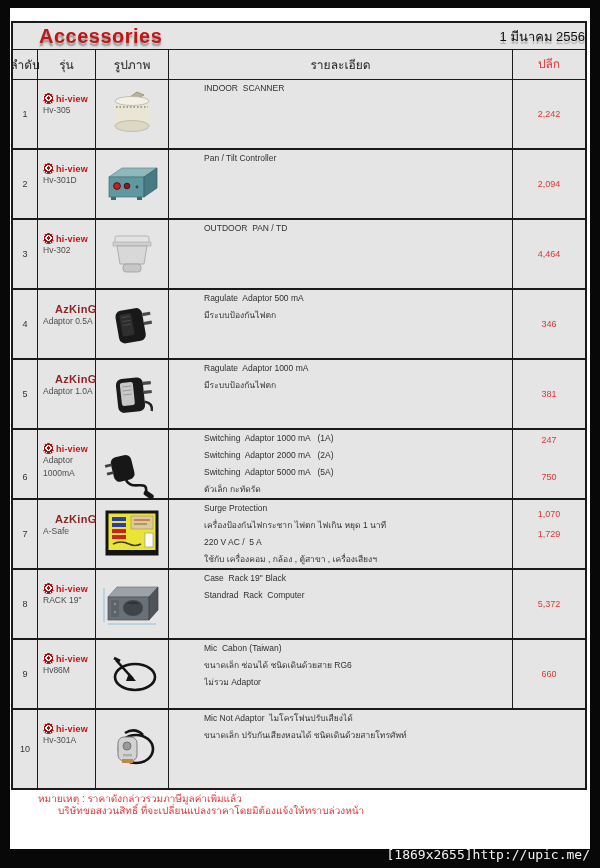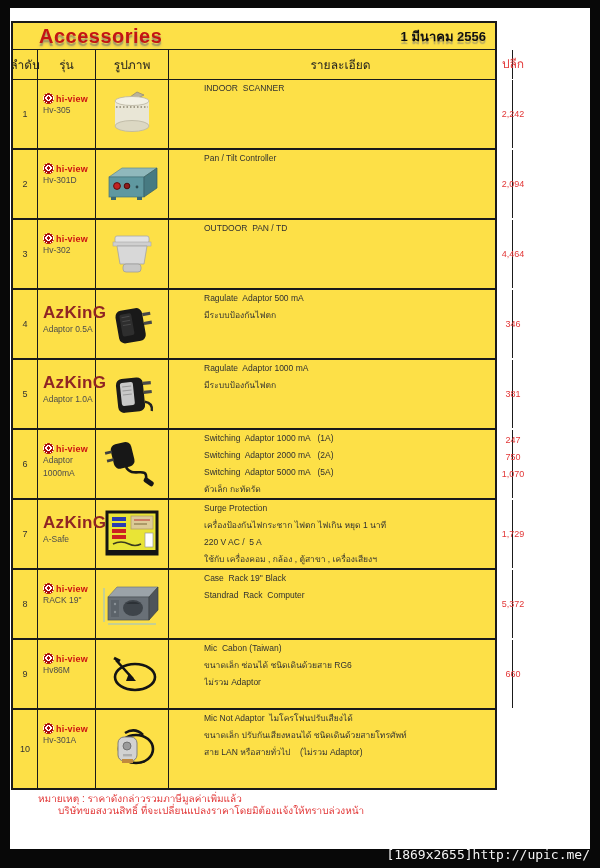--- a/index.html
+++ b/index.html
@@ -1,51 +1,51 @@
 <!DOCTYPE html>
 <html><head>
 <meta charset="utf-8">
 <style>
   * { margin:0; padding:0; box-sizing:border-box; }
   html,body { width:600px; height:868px; background:#080808; overflow:hidden;
     font-family:"Liberation Sans","DejaVu Sans",sans-serif; }
   .page { position:absolute; left:10px; top:8px; width:580px; height:841px; background:#ffffff; }
-  .sheet { position:absolute; left:1px; top:13px; width:486px; border:2px solid #1a1a1a; background:#fde047; }
+  .sheet { position:absolute; left:1px; top:13px; width:576px; border:2px solid #1a1a1a; background:#e5e5e5; }
 
   .title-row { height:27px; display:flex; justify-content:space-between; align-items:center;
     border-bottom:1.5px solid #1a1a1a; }
   .doc-title { padding-left:26px; font-size:20px; font-weight:bold; color:#c41414; letter-spacing:.5px;
     text-shadow:0 3px 1px rgba(110,110,110,.5), 0 4px 3px rgba(140,140,140,.35); }
-  .doc-date { padding-right:9px; font-size:13px; font-weight:bold; color:#101010;
+  .doc-date { font-size:13px; font-weight:normal; color:#101010;
     text-shadow:0 3px 1px rgba(120,120,120,.5); }
 
   .grid-row { display:grid; grid-template-columns:25px 58px 73px 344px 1fr;
     border-bottom:2px solid #1a1a1a; }
   .grid-row:last-of-type { border-bottom:0; }
   .hdr { height:30px; border-bottom:1.5px solid #1a1a1a; }
   .c { border-right:1.2px solid #1a1a1a; display:flex; min-width:0; }
   .c:last-child { border-right:0; }
 
   .hc { align-items:center; justify-content:center; font-size:12px; color:#1d1d1d; }
   .hc-price { color:#e23636; align-items:flex-start; padding-top:4px; }
 
   .c-no { align-items:center; justify-content:center; font-size:9px; color:#333; }
   .c-brand { flex-direction:column; justify-content:flex-start; padding:13px 2px 9px 5px; }
   .brand { display:flex; align-items:center; gap:2px; }
   .hv-label { color:#cc1212; font-weight:bold; font-size:9px; letter-spacing:.2px; }
   .hv-eye { width:11px; height:11px; border-radius:50%; flex:0 0 auto;
     background:radial-gradient(circle at 50% 46%, #a80d0d 0 1.7px, #ffffff 1.7px 3.1px, #a80d0d 3.1px 4.7px, #ffffff 4.7px 5.3px, #b31111 5.3px); }
-  .az-label { color:#8f2424; font-weight:bold; font-size:17px; letter-spacing:.3px; }
+  .az-label { color:#8f2424; font-weight:bold; font-size:11px; letter-spacing:.3px;margin-left:12px; }
   .model { font-size:8.5px; color:#4c4c4c; line-height:13px; }
   .c-img { align-items:center; justify-content:center; }
   .c-desc { flex-direction:column; justify-content:flex-start; padding-left:7px; padding-right:18px;margin-left:28px; }
   .dline { font-size:8.5px; color:#303030; line-height:17px; white-space:pre; overflow:hidden; }
   .c-price { flex-direction:column; justify-content:center; align-items:center;
     color:#e23636; font-size:9px; line-height:17px; }
-  .c-price.top { justify-content:flex-start; padding-top:2px; }
+  .c-price.top { justify-content:flex-start; padding-top:2px;gap:20px; }
 
   .notes { position:absolute; left:28px; top:785px; color:#e23636; font-size:10px; line-height:12px; }
   .notes .n2 { padding-left:20px; }
 
   .watermark { position:absolute; right:10px; top:847px; color:#f4f4f4;
     font-family:"DejaVu Sans Mono","Liberation Mono",monospace; font-size:13px; }
 
   svg { display:block; }
 </style>
 </head>
@@ -354,21 +354,20 @@
           <path d="M22 10 q10 -6 18 2" fill="none" stroke="#141414" stroke-width="2.6"></path>
           <rect x="15" y="14" width="19" height="24" rx="6" fill="#d2d2d2" stroke="#7e7e7e" stroke-width="1"></rect>
           <circle cx="24" cy="23" r="4" fill="#9b9b9b" stroke="#646464" stroke-width="0.8"></circle>
           <rect x="19" y="36" width="11" height="4" fill="#c08a3e"></rect>
           <rect x="20" y="31" width="9" height="2.4" fill="#aeaeae"></rect>
         </svg>
       </div>
       <div class="c c-desc">
         <div class="dline">Mic Not Adaptor  ไมโครโฟนปรับเสียงได้</div>
         <div class="dline">ขนาดเล็ก ปรับกันเสียงหอนได้ ชนิดเดินด้วยสายโทรศัพท์</div>
-        <div class="dline">สาย LAN หรือสายทั่วไป    (ไม่รวม Adaptor)</div>
       </div>
     </div>
 
   </div>
 
   <div class="notes">
     <div class="n1">หมายเหตุ : ราคาดังกล่าวรวมภาษีมูลค่าเพิ่มแล้ว</div>
     <div class="n2">บริษัทขอสงวนสิทธิ์ ที่จะเปลี่ยนแปลงราคาโดยมิต้องแจ้งให้ทราบล่วงหน้า</div>
   </div>
 </div>

